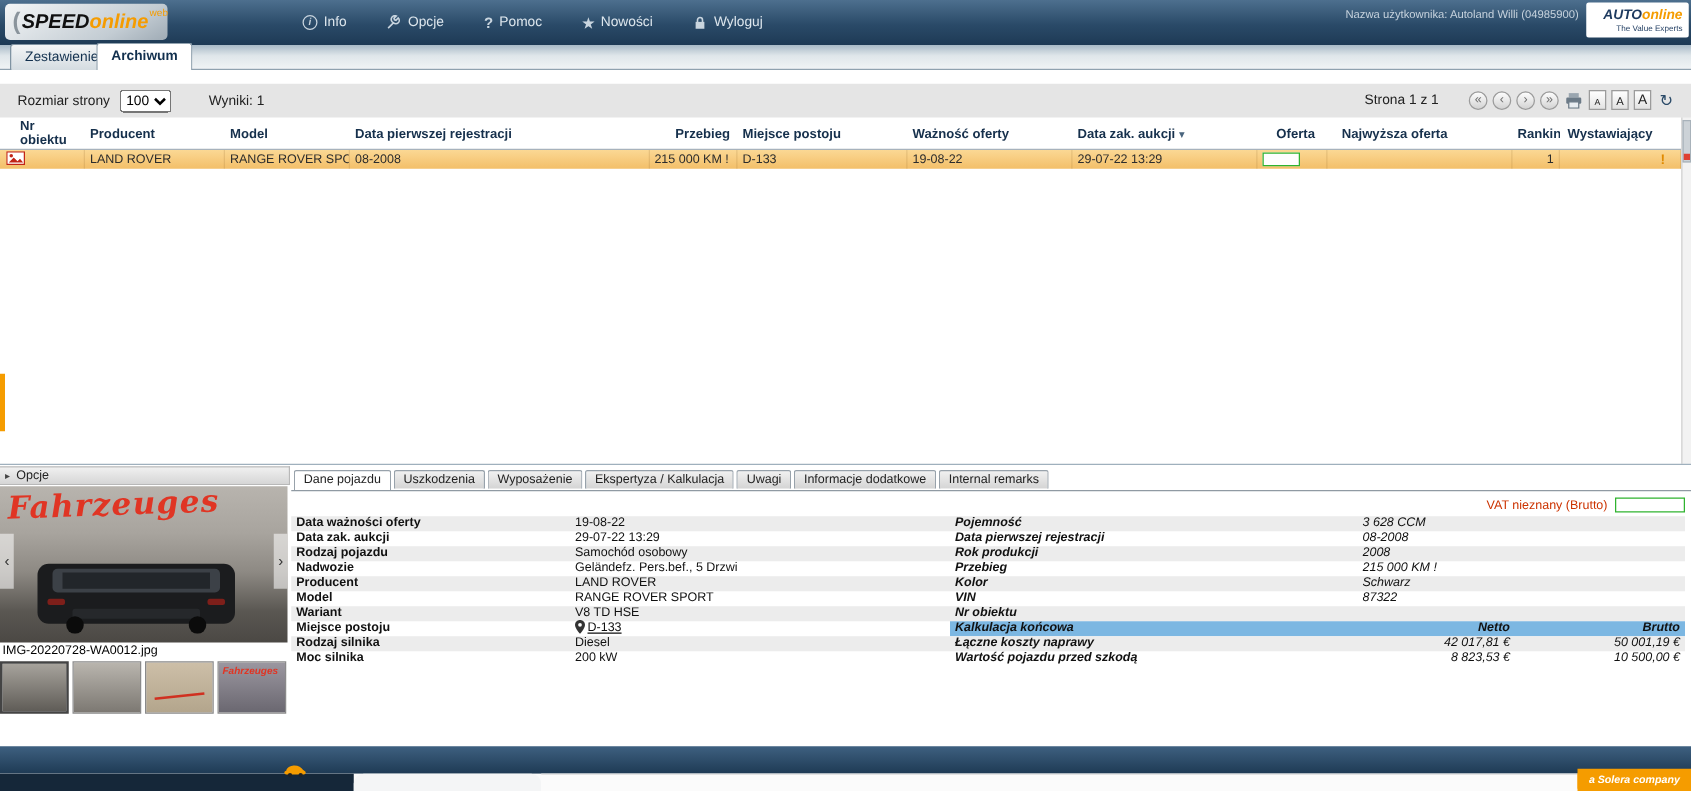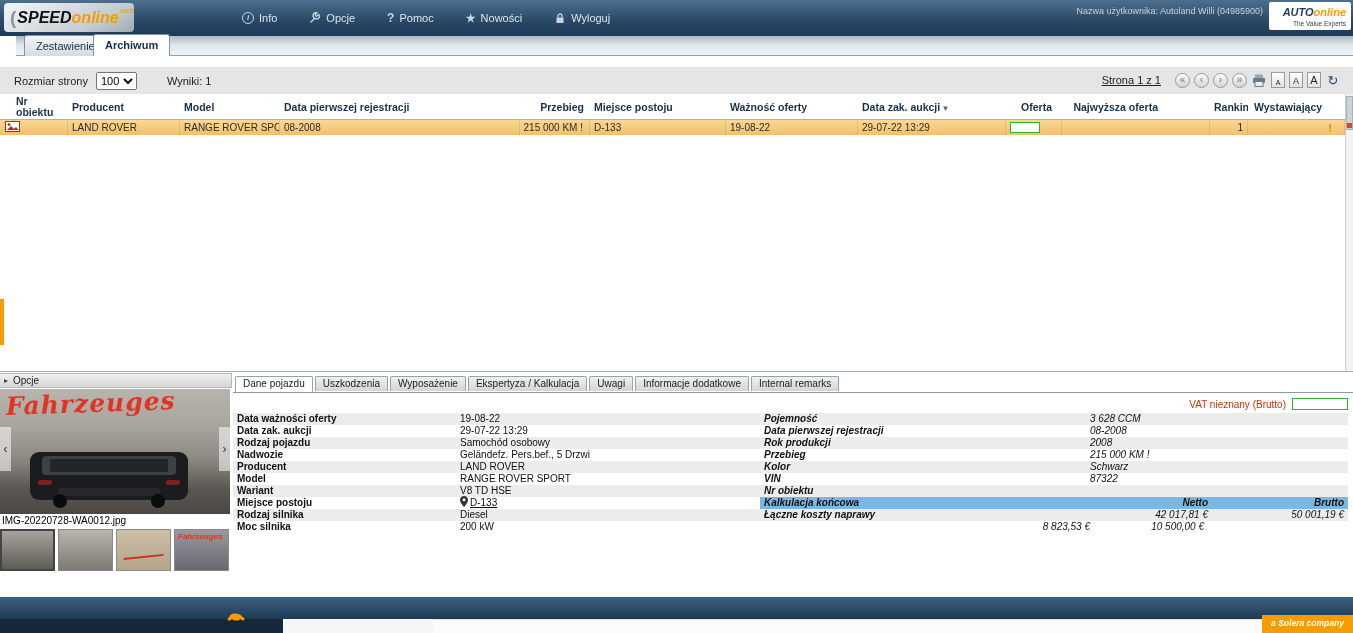--- a/index.html
+++ b/index.html
@@ -25,34 +25,34 @@
   .mi-svg { display:inline-block; width:12px; height:12px; }
 
   .user-label { position:absolute; right:90px; top:6px; color:#c6d2dd; font-size:9px; }
   .brand-box { position:absolute; right:2px; top:2px; width:82px; height:28px; background:#fff; border-radius:2px;
     text-align:right; padding:3px 5px 0 0; line-height:11px; }
   .brand-auto { font-weight:bold; font-style:italic; font-size:11px; color:#1d3a5f; }
   .brand-online { font-weight:bold; font-style:italic; font-size:11px; color:#f59c00; }
   .brand-tagline { display:block; font-size:6.5px; color:#1d3a5f; }
 
   
-  .tabstrip { position:absolute; top:36px; left:16px; right:0; height:20px;
+  .tabstrip { position:absolute; top:36px; left:0; right:0; height:20px;
     background:linear-gradient(#a9bac7 0%, #dfe6ea 45%, #f0f3f5 100%); border-bottom:1px solid #8fa1af; }
   .main-tab { position:absolute; bottom:-1px; height:21px; line-height:20px; padding:0 11px; font-size:11px; color:#12304e;
     background:linear-gradient(#f3f5f6,#d4dce1); border:1px solid #7f93a2; border-bottom:none; border-radius:3px 3px 0 0; cursor:pointer; }
   .main-tab.zest { left:8px; }
   .main-tab.arch { left:77px; background:#fff; font-weight:bold; height:22px; z-index:2; }
 
   
   .toolbar { position:absolute; top:67px; left:0; right:0; height:32px; background:#e5e5e5; border-bottom:1px solid #b4c0ca; }
   .toolbar-left { position:absolute; left:14px; top:5px; display:flex; align-items:center; gap:8px; font-size:11px; color:#222; }
   .page-size-select { font-size:11px; height:18px; font-family:"Liberation Sans",sans-serif; }
   .results { margin-left:22px; }
   .toolbar-right { position:absolute; right:12px; top:5px; display:flex; align-items:center; gap:4px; font-size:11px; color:#222; }
-  .page-label { margin-right:10px;text-decoration:underline; }
+  .page-label { margin-right:20px; }
   .nav-btn { width:15px; height:15px; border-radius:50%; background:linear-gradient(#fdfdfd,#d3d3d3); border:1px solid #9b9b9b;
     color:#6f6f6f; font-size:10px; line-height:12px; text-align:center; cursor:pointer; }
   .icon-btn { width:16px; height:16px; display:flex; align-items:center; justify-content:center; cursor:pointer; }
   .font-btn { border:1px solid #9b9b9b; background:linear-gradient(#ffffff,#e2e2e2); width:14px; height:16px;
     text-align:center; color:#222; cursor:pointer; display:flex; align-items:flex-end; justify-content:center; padding-bottom:1px; }
   .fb-s { font-size:7px; } .fb-m { font-size:9px; } .fb-l { font-size:11px; }
   .refresh-glyph { font-size:13px; color:#2a4a68; }
 
   
   .thead, .trow { position:absolute; left:0; width:1345px; display:grid;
@@ -422,20 +422,21 @@
         <span class="flabel">Kalkulacja końcowa</span>
         <span class="knetto">Netto</span>
         <span class="kbrutto">Brutto</span>
       </div>
       <div class="frow kalk">
         <span class="flabel">Łączne koszty naprawy</span>
         <span class="knetto">42 017,81 €</span>
         <span class="kbrutto">50 001,19 €</span>
       </div>
       <div class="frow kalk">
+        <span class="flabel">Wartość pojazdu przed szkodą</span>
         <span class="knetto">8 823,53 €</span>
         <span class="kbrutto">10 500,00 €</span>
       </div>
     </div>
   </div>
 
   <div class="footer"></div>
   <span class="car-icon">
     <svg width="20" height="12" viewBox="0 0 20 12">
         <path d="M3 7 C3 4.5 5 3 8 2.5 C12 2 15 3.5 16.5 6 L18 7 Z" fill="#f59c00"></path>

